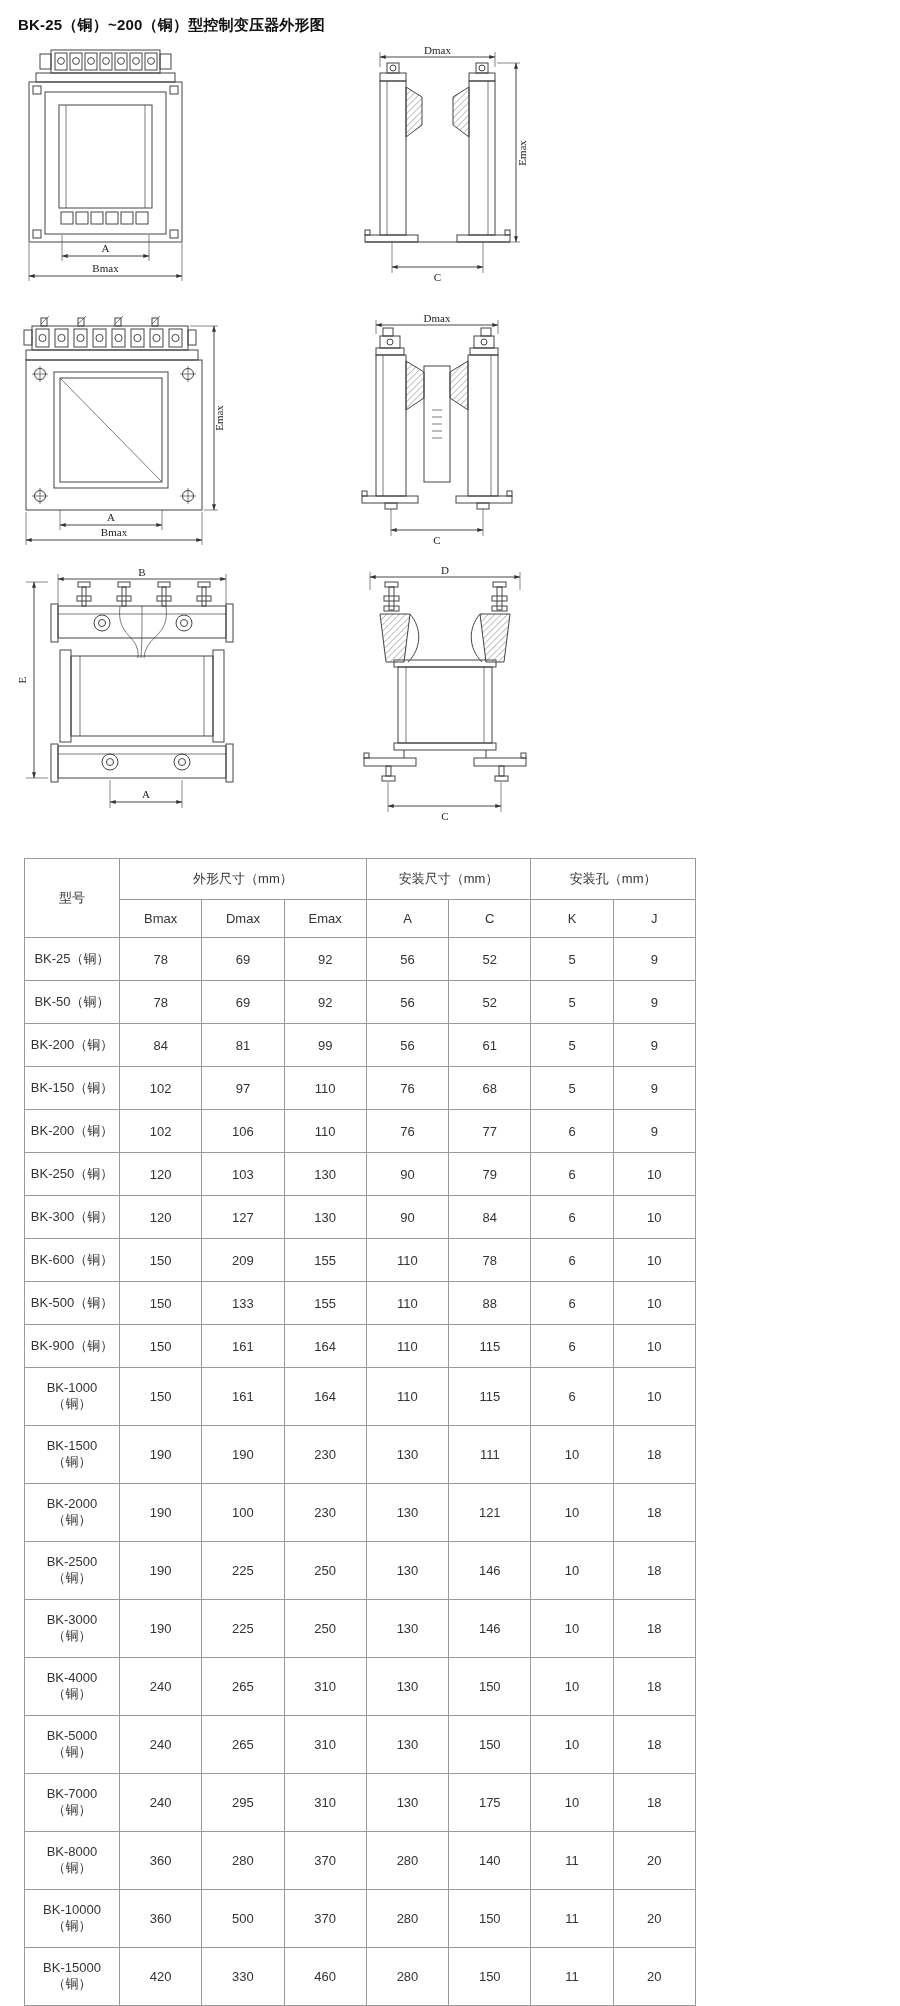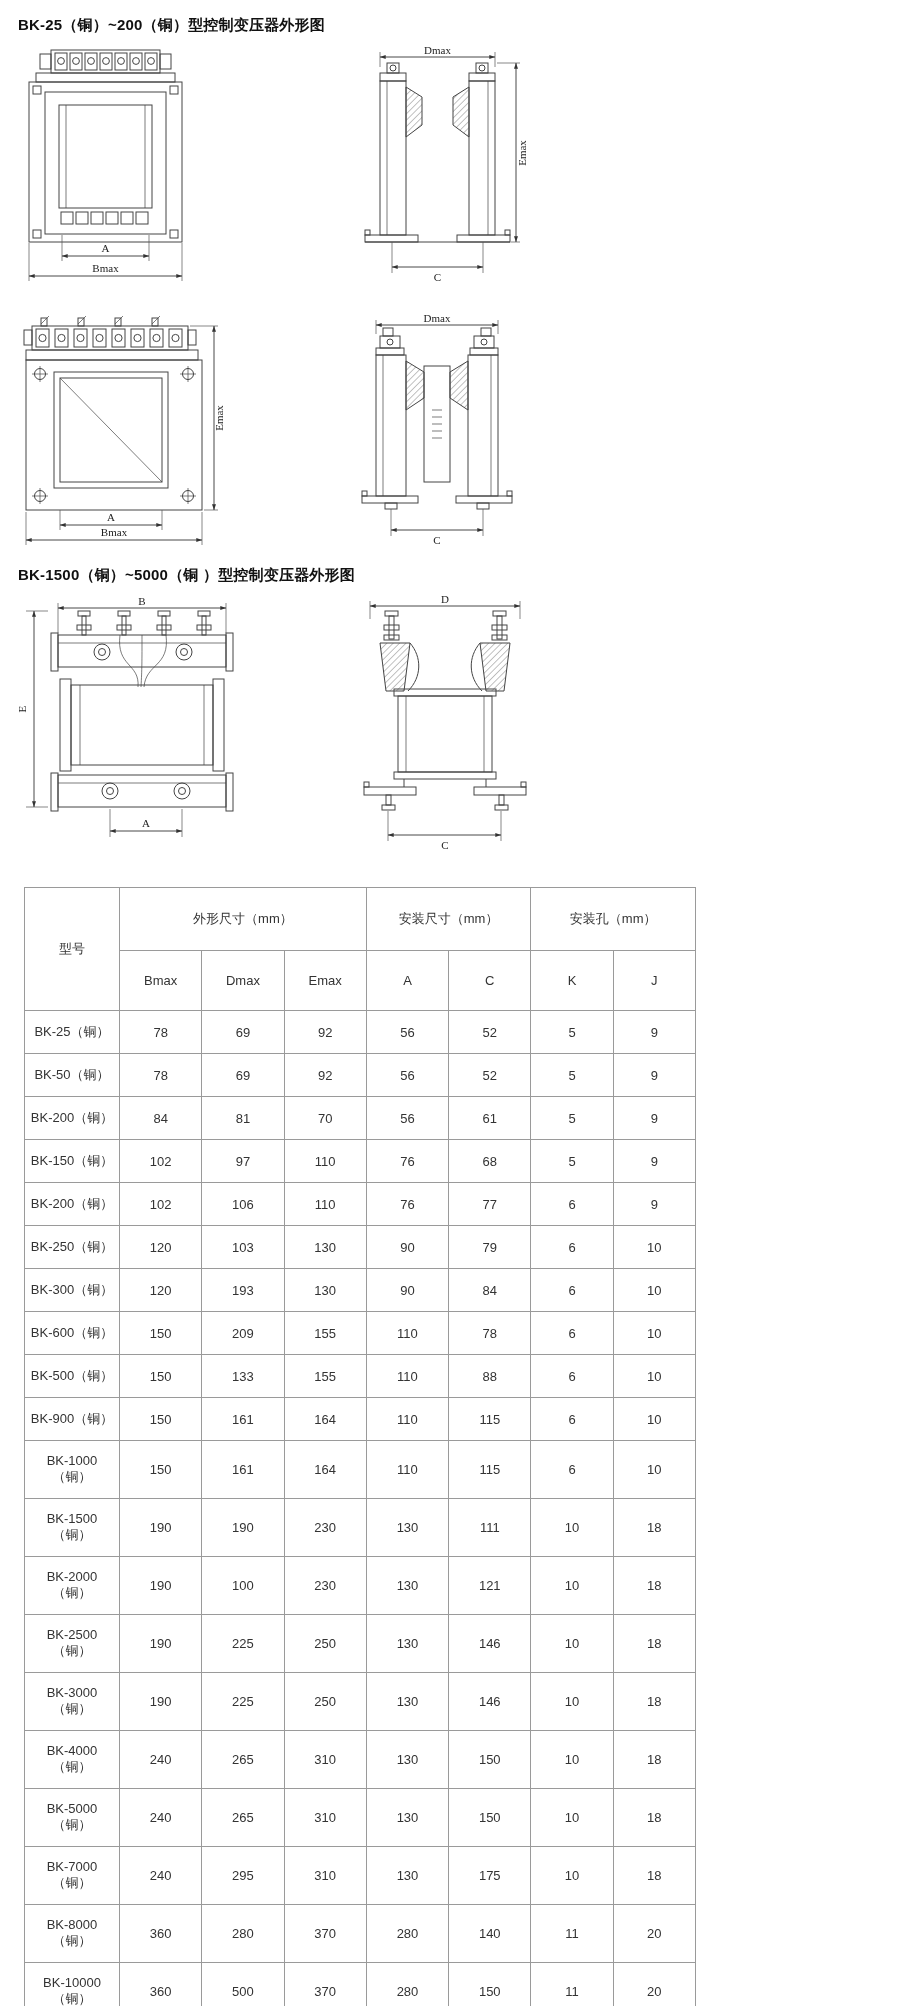--- a/index.html
+++ b/index.html
@@ -46,21 +46,21 @@
     table-layout: fixed;
     width: 672px;
   }
   .spec-table th, .spec-table td {
     border: 1px solid #9a9a9a;
     text-align: center;
     font-size: 13px;
     color: #333;
     font-weight: normal;
   }
-  .spec-table th { padding: 22px 3px; }
+  .spec-table th { padding: 11px 3px; }
   .spec-table td { padding: 12px 3px; }
   .spec-table col.model-col { width: 95px; }
 </style>
 </head>
 <body>
 
 <svg width="0" height="0" style="position:absolute" aria-hidden="true">
   <defs>
     <marker id="arr" viewBox="0 0 10 10" refX="9" refY="5" markerWidth="7" markerHeight="7" orient="auto-start-reverse">
       <path d="M0,1.8 L9,5 L0,8.2 Z" fill="#333" stroke="none"></path>
@@ -304,21 +304,20 @@
             <line class="ext" x1="123" y1="195" x2="123" y2="222"></line>
             <line class="dim" x1="31" y1="216" x2="123" y2="216" marker-start="url(#arr)" marker-end="url(#arr)"></line>
             <text x="77" y="230" text-anchor="middle">C</text>
           </g>
         </svg>
       </div>
     </div>
   </div>
 
   <div class="section">
-    <h2 class="sec-title">BK-1500（铜）~5000（铜 ）型控制变压器外形图</h2>
     <div class="fig-row">
 
       <div class="fig">
         <svg width="230" height="270" viewBox="0 0 230 270">
           <g>
             <line class="ext" x1="40" y1="38" x2="40" y2="8"></line>
             <line class="ext" x1="208" y1="38" x2="208" y2="8"></line>
             <line class="dim" x1="40" y1="13" x2="208" y2="13" marker-start="url(#arr)" marker-end="url(#arr)"></line>
             <text x="124" y="10" text-anchor="middle">B</text>
           </g>
@@ -483,21 +482,21 @@
           <td>92</td>
           <td>56</td>
           <td>52</td>
           <td>5</td>
           <td>9</td>
         </tr>
         <tr>
           <td>BK-200（铜）</td>
           <td>84</td>
           <td>81</td>
-          <td>70</td>
+          <td>99</td>
           <td>56</td>
           <td>61</td>
           <td>5</td>
           <td>9</td>
         </tr>
         <tr>
           <td>BK-150（铜）</td>
           <td>102</td>
           <td>97</td>
           <td>110</td>
@@ -522,21 +521,21 @@
           <td>103</td>
           <td>130</td>
           <td>90</td>
           <td>79</td>
           <td>6</td>
           <td>10</td>
         </tr>
         <tr>
           <td>BK-300（铜）</td>
           <td>120</td>
-          <td>193</td>
+          <td>127</td>
           <td>130</td>
           <td>90</td>
           <td>84</td>
           <td>6</td>
           <td>10</td>
         </tr>
         <tr>
           <td>BK-600（铜）</td>
           <td>150</td>
           <td>209</td>

